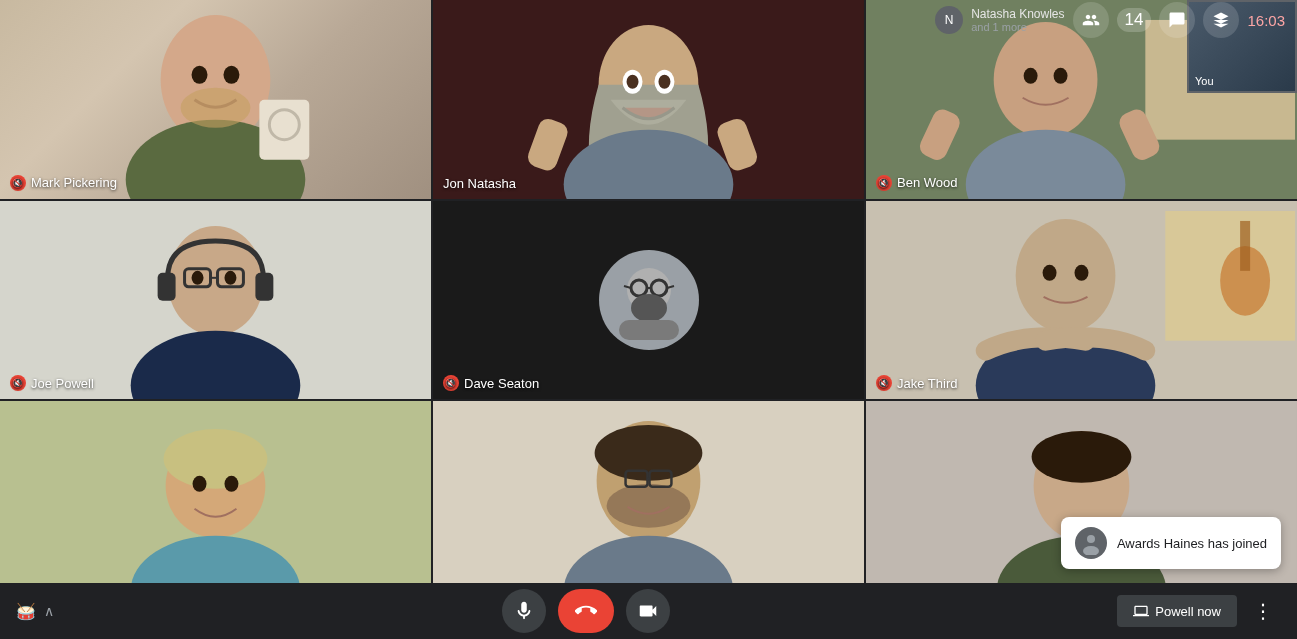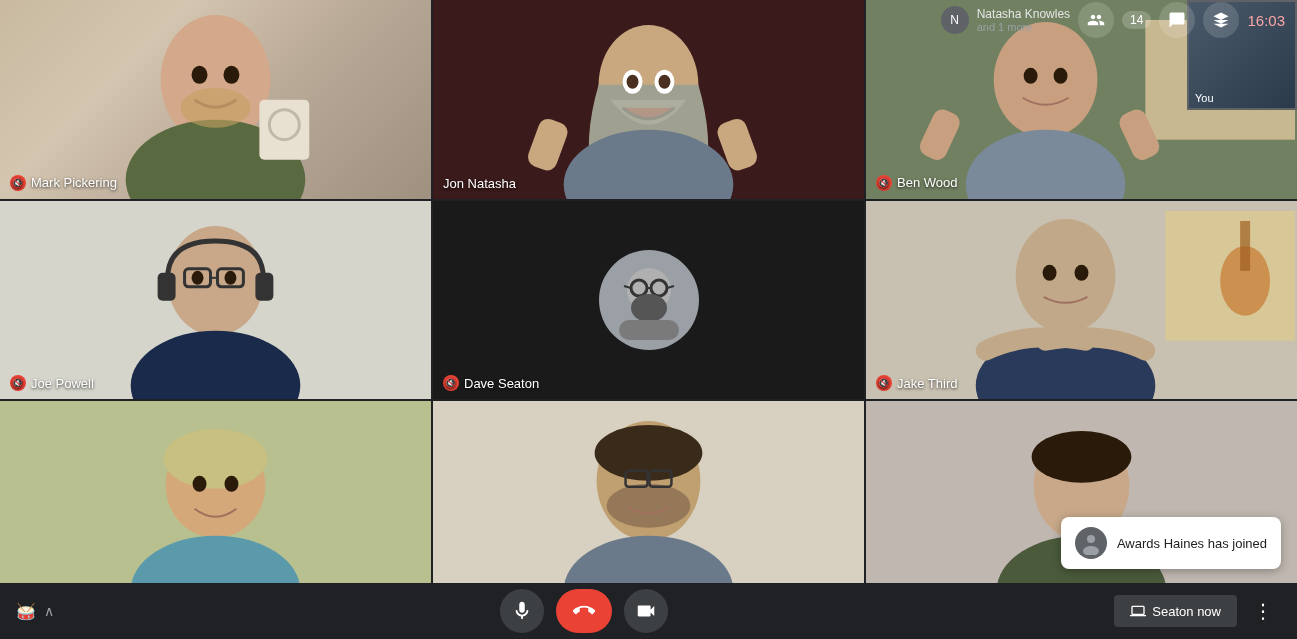--- a/index.html
+++ b/index.html
@@ -307,21 +307,21 @@
     .toast-text {
       font-size: 13px;
       color: #202124;
     }
 
     
     .participant-badge {
       background: rgba(255,255,255,0.2);
       border-radius: 12px;
       padding: 2px 8px;
-      font-size: 12px;
+      font-size: 17px;
       color: #fff;
       display: flex;
       align-items: center;
       gap: 4px;
     }
 
     
     .video-overlay {
       position: absolute;
       top: 0; left: 0; right: 0; bottom: 0;
@@ -566,21 +566,21 @@
 
   <button class="top-btn">
     <svg width="18" height="18" viewBox="0 0 24 24" fill="white">
       <path d="M12 2L2 7l10 5 10-5-10-5zM2 17l10 5 10-5M2 12l10 5 10-5"></path>
     </svg>
   </button>
 
   <div class="time-display">16:03</div>
 </div>
 
-<div class="self-preview" style="position:absolute; top:0; right:0; width:110px; height:110px; background:linear-gradient(135deg,#4a5a6a,#2a3a4a); z-index:5; overflow:hidden;">
+<div class="self-preview" style="position:absolute; top:0; right:0; width:110px; height:93px; background:linear-gradient(135deg,#4a5a6a,#2a3a4a); z-index:5; overflow:hidden;">
   <div class="self-name" style="position:absolute;bottom:4px;left:6px;color:#fff;font-size:11px;">You</div>
 </div>
 
 <div class="notification-toast" style="bottom:70px;">
   <div class="toast-avatar">
     <svg width="24" height="24" viewBox="0 0 24 24">
       <circle cx="12" cy="8" r="4" fill="#9aa0a6"></circle>
       <ellipse cx="12" cy="20" rx="8" ry="5" fill="#9aa0a6"></ellipse>
     </svg>
   </div>
@@ -612,18 +612,18 @@
         <path d="M17 10.5V7c0-.55-.45-1-1-1H4c-.55 0-1 .45-1 1v10c0 .55.45 1 1 1h12c.55 0 1-.45 1-1v-3.5l4 4v-11l-4 4z"></path>
       </svg>
     </button>
   </div>
 
   <div class="controls-right">
     <button class="present-btn">
       <svg width="16" height="16" viewBox="0 0 24 24" fill="white">
         <path d="M20 18c1.1 0 1.99-.9 1.99-2L22 6c0-1.1-.9-2-2-2H4c-1.1 0-2 .9-2 2v10c0 1.1.9 2 2 2H0v2h24v-2h-4zM4 6h16v10H4V6z"></path>
       </svg>
-      <span>Seaton now</span>
+      <span>Powell now</span>
     </button>
     <button class="more-btn">⋮</button>
   </div>
 
 </div>
 
 </body></html>

